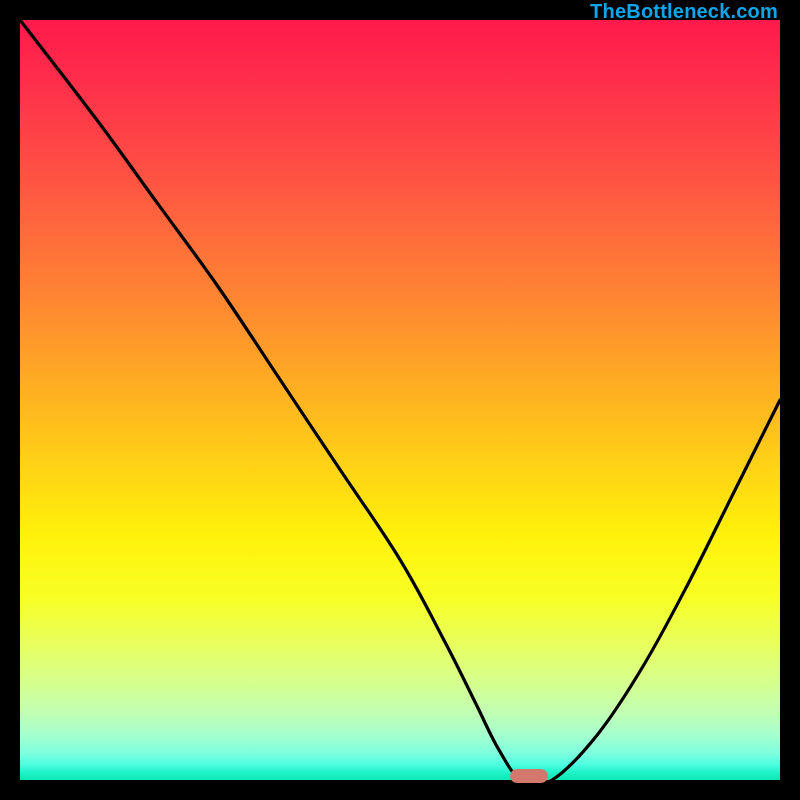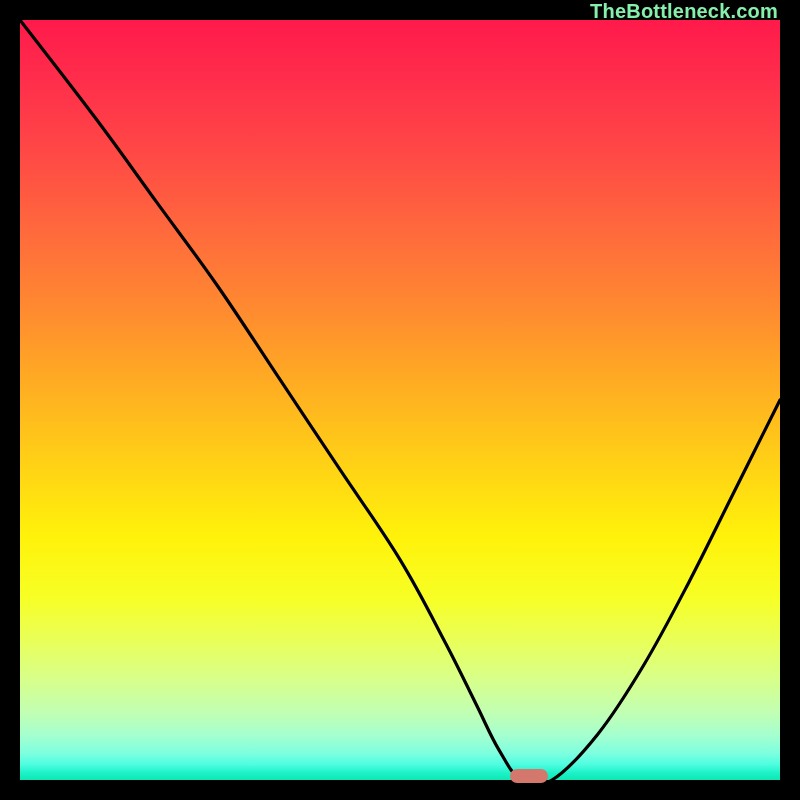--- a/index.html
+++ b/index.html
@@ -45,21 +45,21 @@
       #0ee7b4 100%
     );
   }
   .watermark {
     position: absolute;
     top: 0px;
     right: 22px;
     font-family: Arial, Helvetica, sans-serif;
     font-size: 20px;
     font-weight: 600;
-    color: #86efac;
+    color: #0ea5e9;
     letter-spacing: 0.2px;
     user-select: none;
   }
   svg.curve {
     position: absolute;
     left: 0;
     top: 0;
     width: 760px;
     height: 760px;
     overflow: visible;

